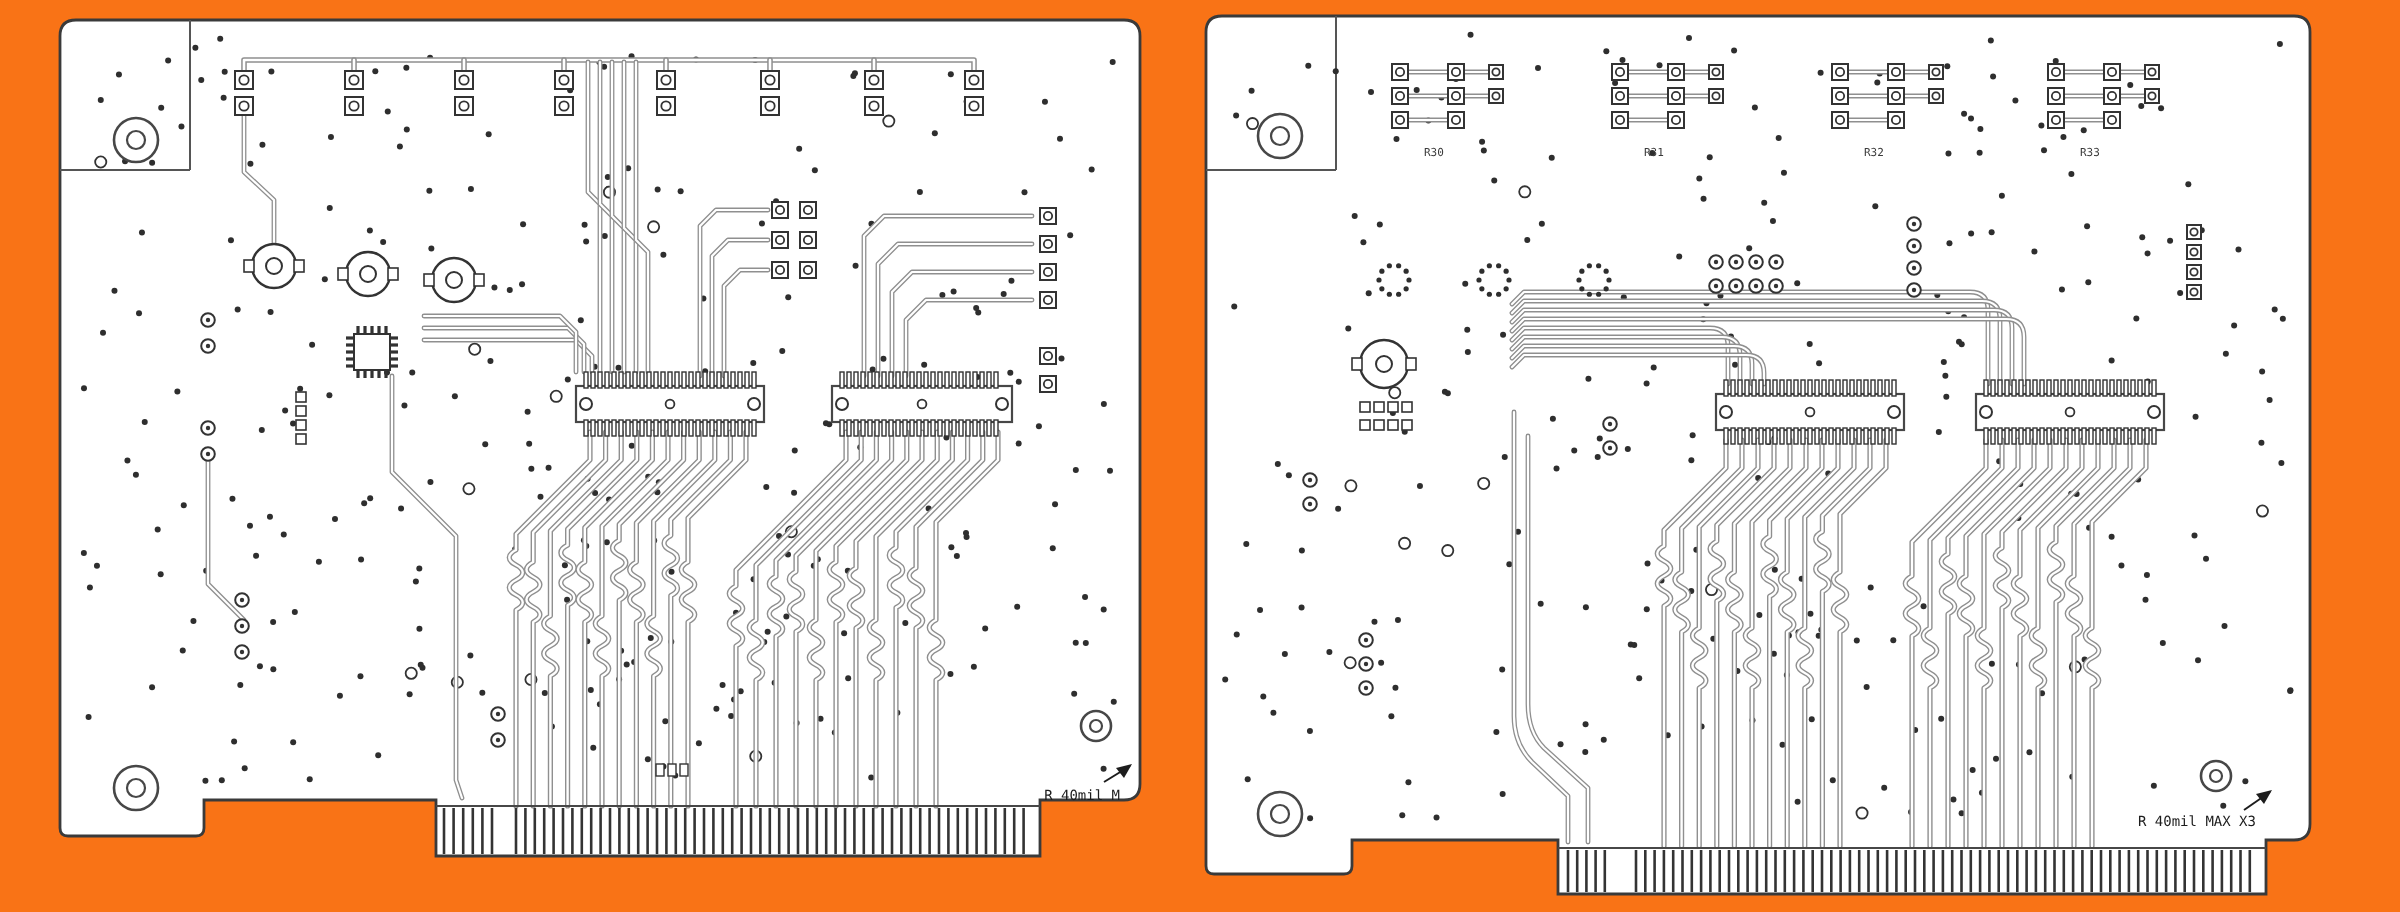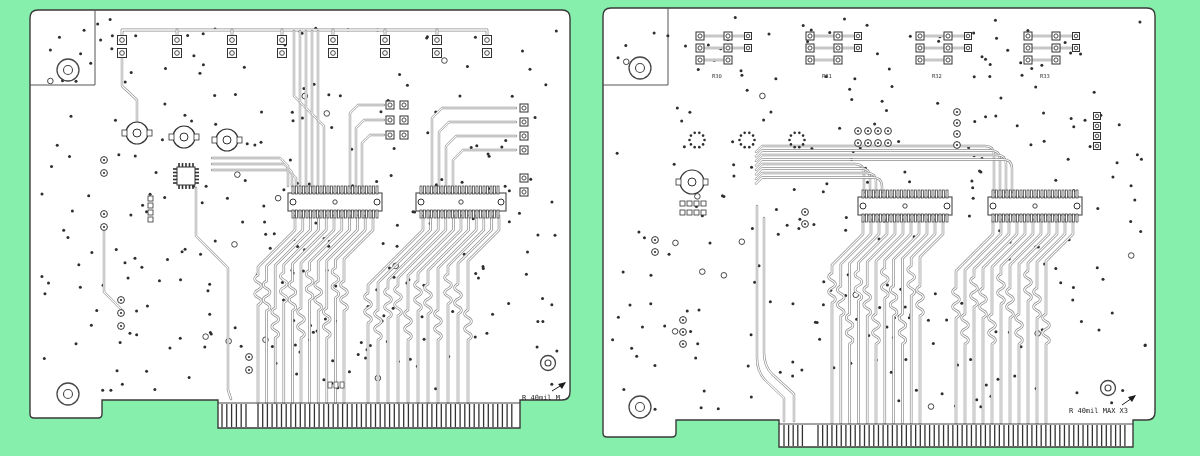--- a/index.html
+++ b/index.html
@@ -1,16 +1,16 @@
 <!DOCTYPE html>
 <html><head>
 <meta charset="utf-8">
 <style>
   html,body{margin:0;padding:0;background:#ffffff;}
-  .stage{position:relative;width:1200px;height:456px;background:#86efac;overflow:hidden;
+  .stage{position:relative;width:1200px;height:456px;background:#f97316;overflow:hidden;
          font-family:"DejaVu Sans Mono",monospace;}
   svg{display:block;}
   .ann{font:7px "DejaVu Sans Mono",monospace;fill:#1d1d1d;}
   .lbl{font:5.5px "DejaVu Sans Mono",monospace;fill:#3a3a3a;}
   .board-outline{fill:#ffffff;stroke:#3a3a3a;stroke-width:1.4;}
   .bracket{fill:none;stroke:#555;stroke-width:1;}
   .arrowline{stroke:#1d1d1d;stroke-width:1;fill:none;}
   .arrowhead{fill:#1d1d1d;stroke:none;}
 </style>
 </head>

